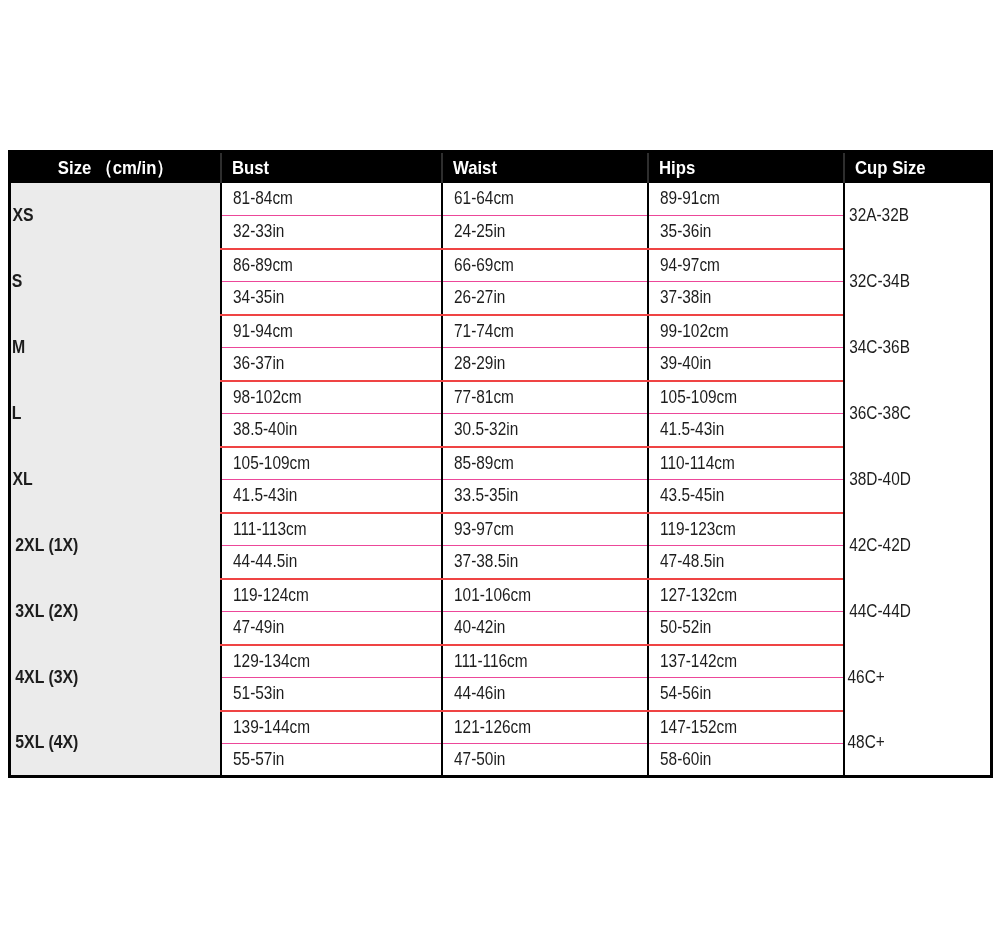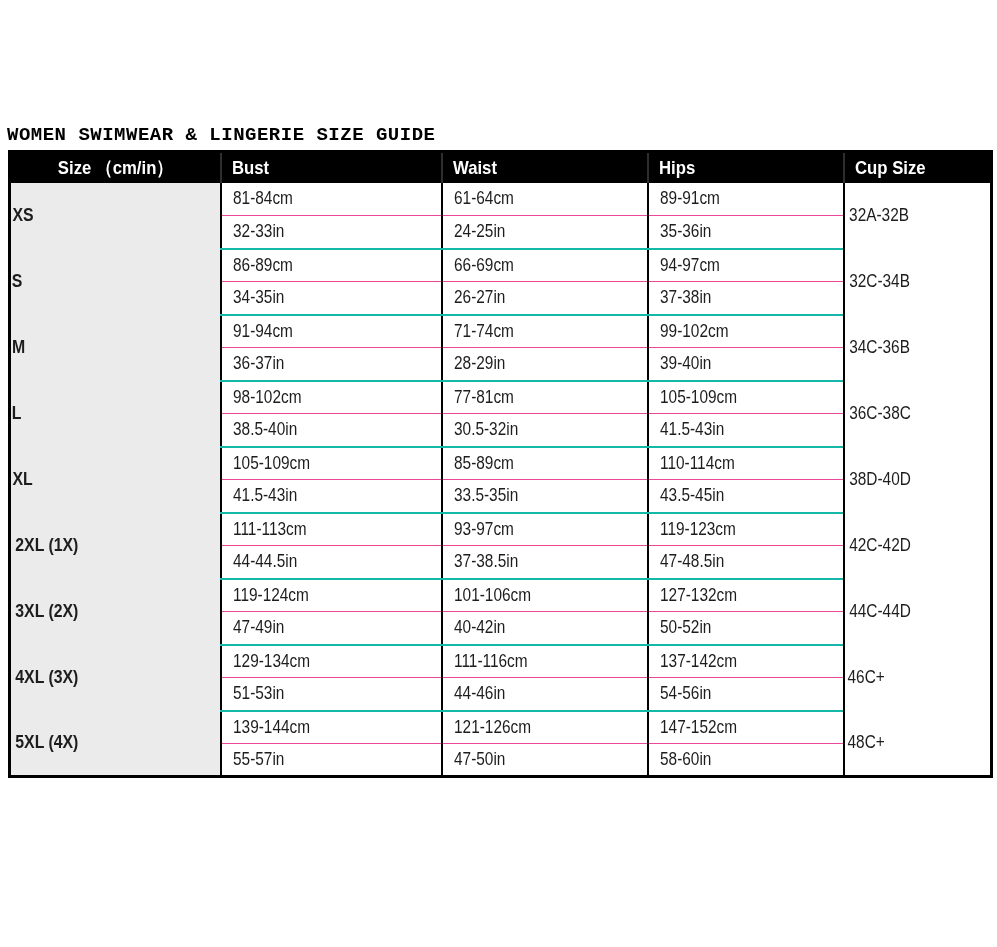--- a/index.html
+++ b/index.html
@@ -73,41 +73,40 @@
     border-left: none;
     font-size: 18px;
   }
   tbody td.cup-cell {
     text-align: left;
     padding: 0;
   }
   
   tr.row-cm td.measure { border-bottom: 1px solid #ec4899; }
   
-  tr.row-in td { border-bottom: 2px solid #14b8a6; margin-left: 41px; }
+  tr.row-in td { border-bottom: 2px solid #ef4444; margin-left: 41px; }
   
   .cond {
     display: inline-block;
     transform: scaleX(0.88);
     transform-origin: 0 50%;
     white-space: nowrap;
   }
   .cond-c {
     display: inline-block;
     transform: scaleX(0.88);
     transform-origin: 50% 50%;
     white-space: nowrap;
   }
 </style>
 </head>
 <body>
 
 <div class="page">
 
-  <div class="guide-title">WOMEN SWIMWEAR &amp; LINGERIE SIZE GUIDE</div>
 
   <table class="size-guide">
     <colgroup>
       <col style="width:211px">
       <col style="width:221px">
       <col style="width:206px">
       <col style="width:196px">
       <col style="width:148px">
     </colgroup>
     <thead>

